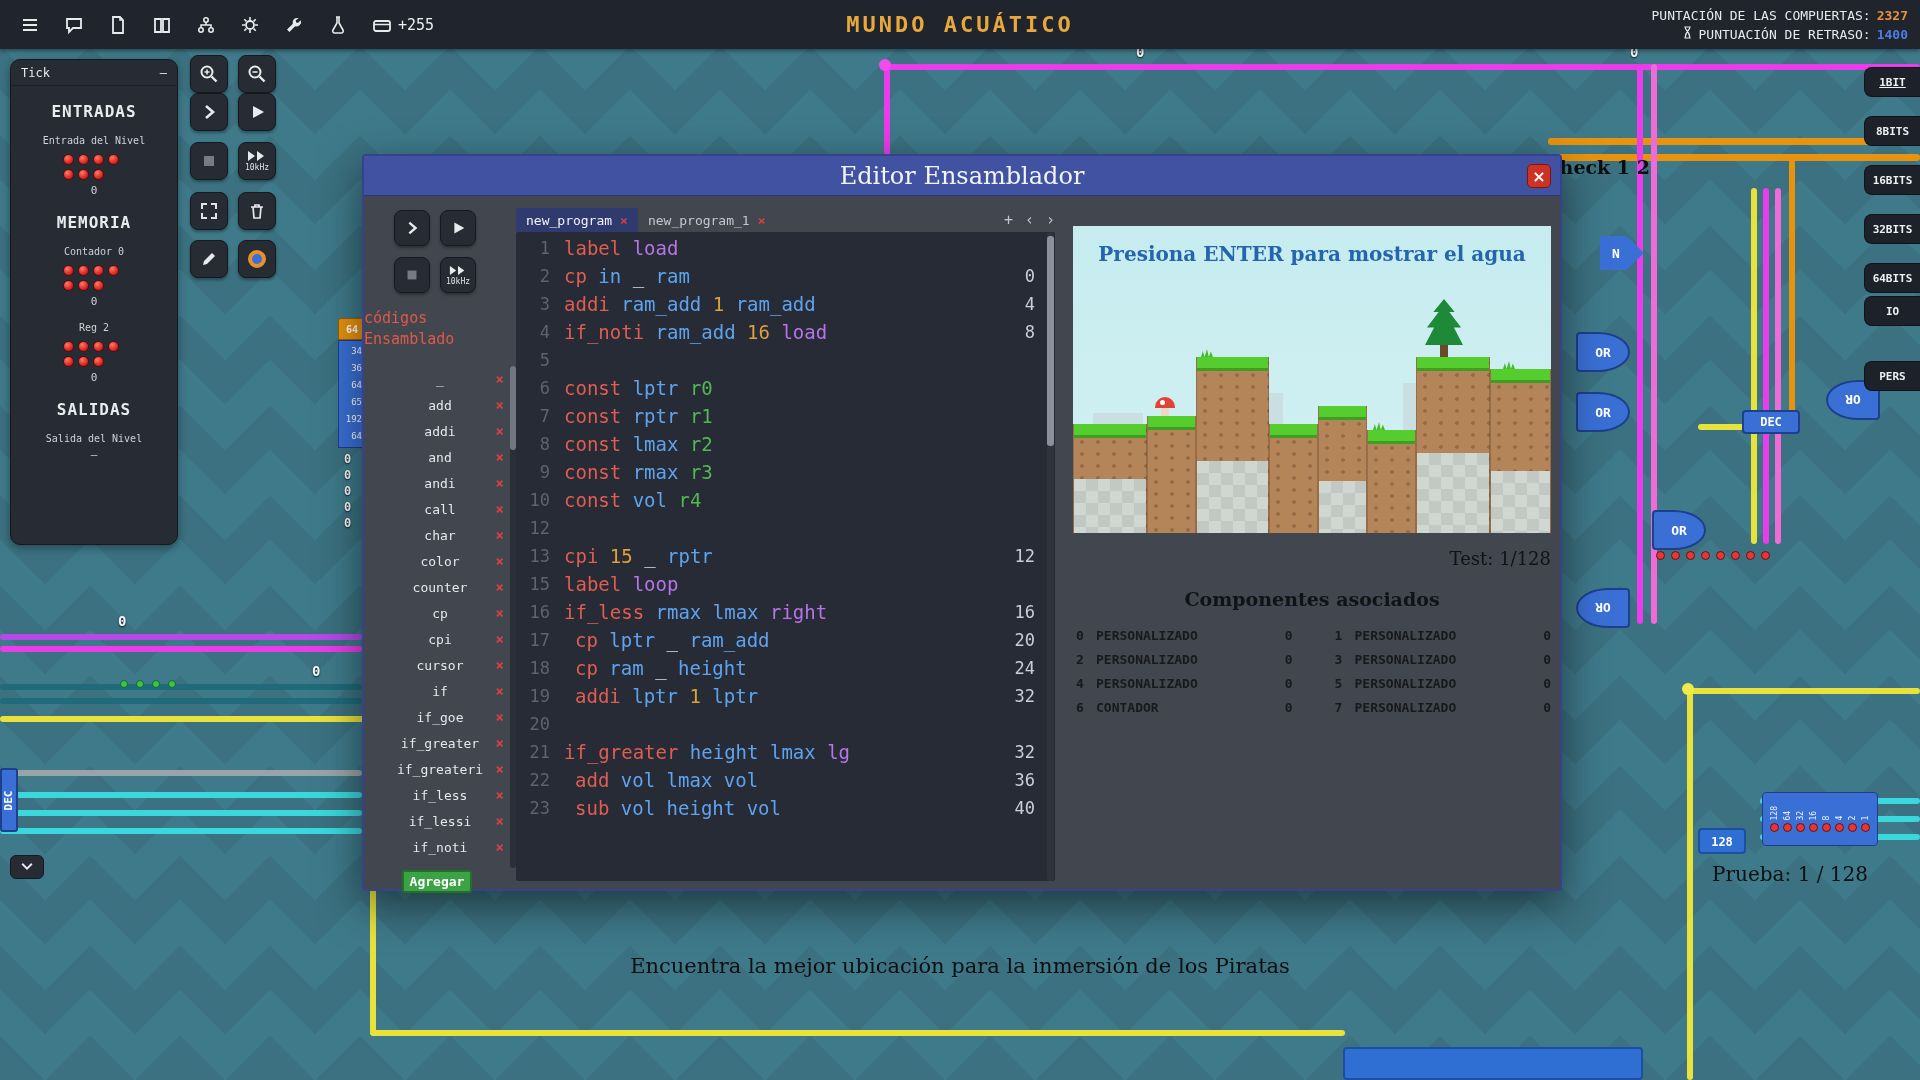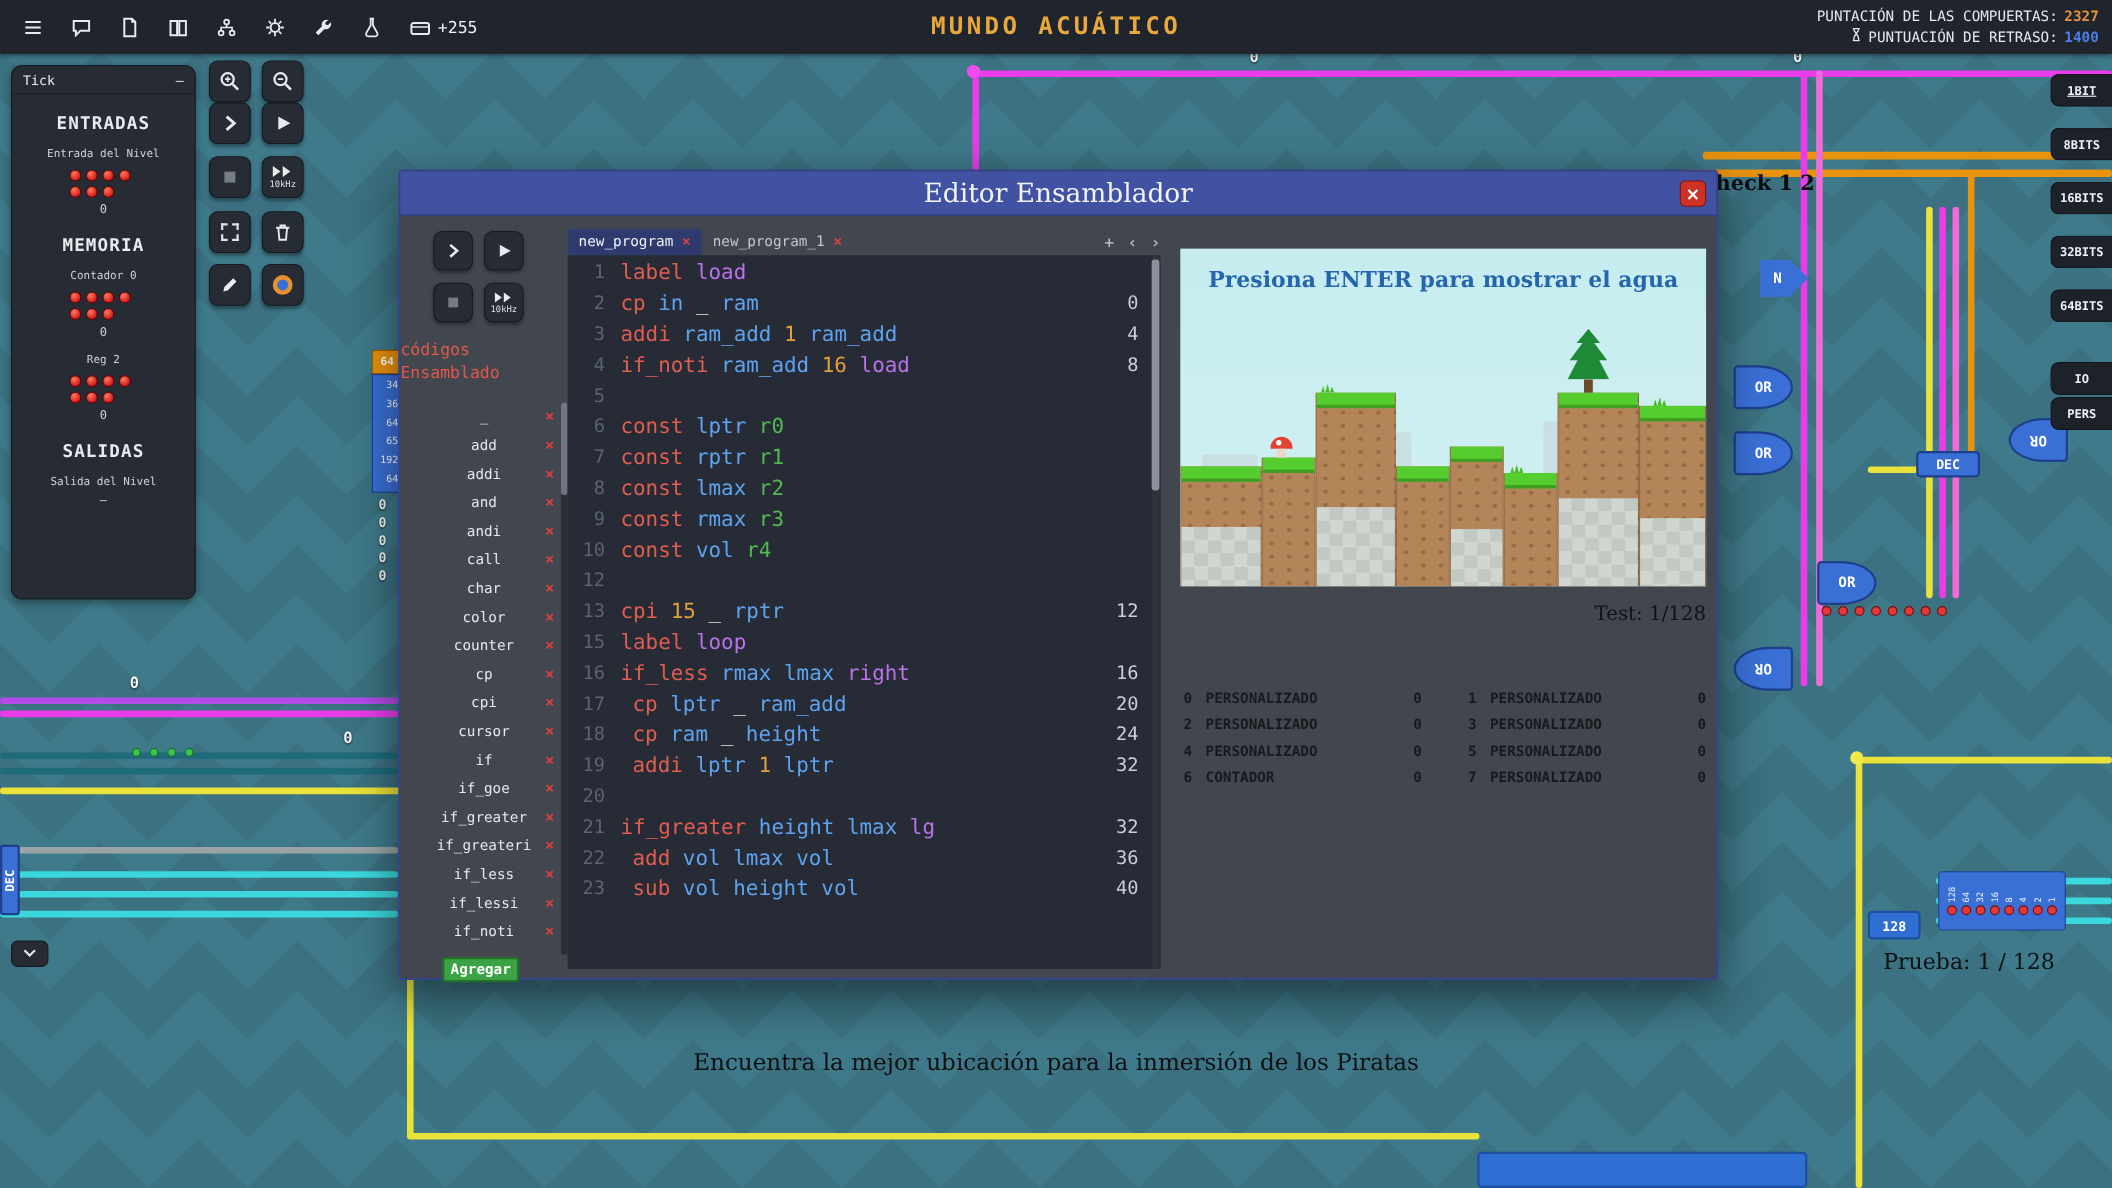--- a/index.html
+++ b/index.html
@@ -702,20 +702,21 @@
         <div class="mushroom" style="left:82px;bottom:117px">
             <div class="cap"></div>
             <div class="capdot"></div>
             <div class="stem"></div>
           </div>
         <div class="tuft" style="left:128px;bottom:176px"></div>
         <div class="tuft" style="left:300px;bottom:103px"></div>
         <div class="tuft" style="left:430px;bottom:164px"></div>
       </div>
       <div class="test-label">Test: 1/128</div>
+      <div class="comp-title">Componentes asociados</div>
       <div id="comp-grid">
           <div class="comp-cell">
             <span class="c-idx">0</span>
             <span class="c-name">PERSONALIZADO</span>
             <span class="c-val">0</span>
           </div>
           <div class="comp-cell">
             <span class="c-idx">1</span>
             <span class="c-name">PERSONALIZADO</span>
             <span class="c-val">0</span>
@@ -759,15 +760,15 @@
   <div class="collapse-btn">
       <svg width="16" height="12" viewBox="0 0 20 14">
         <path d="M4 3l6 6 6-6" stroke="#e8ebee" stroke-width="2.4" fill="none"></path>
       </svg>
     </div>
 <div class="bitbtn" style="top: 67px; text-decoration: underline;">1BIT</div>
     <div class="bitbtn" style="top: 116px;">8BITS</div>
     <div class="bitbtn" style="top: 165px;">16BITS</div>
     <div class="bitbtn" style="top: 214px;">32BITS</div>
     <div class="bitbtn" style="top: 263px;">64BITS</div>
-    <div class="bitbtn" style="top: 329px; margin-left: 16px;">IO</div>
+    <div class="bitbtn" style="top: 296px; margin-left: 16px;">IO</div>
     <div class="bitbtn" style="top: 361px;">PERS</div>
   </div>
 
 </body></html>

